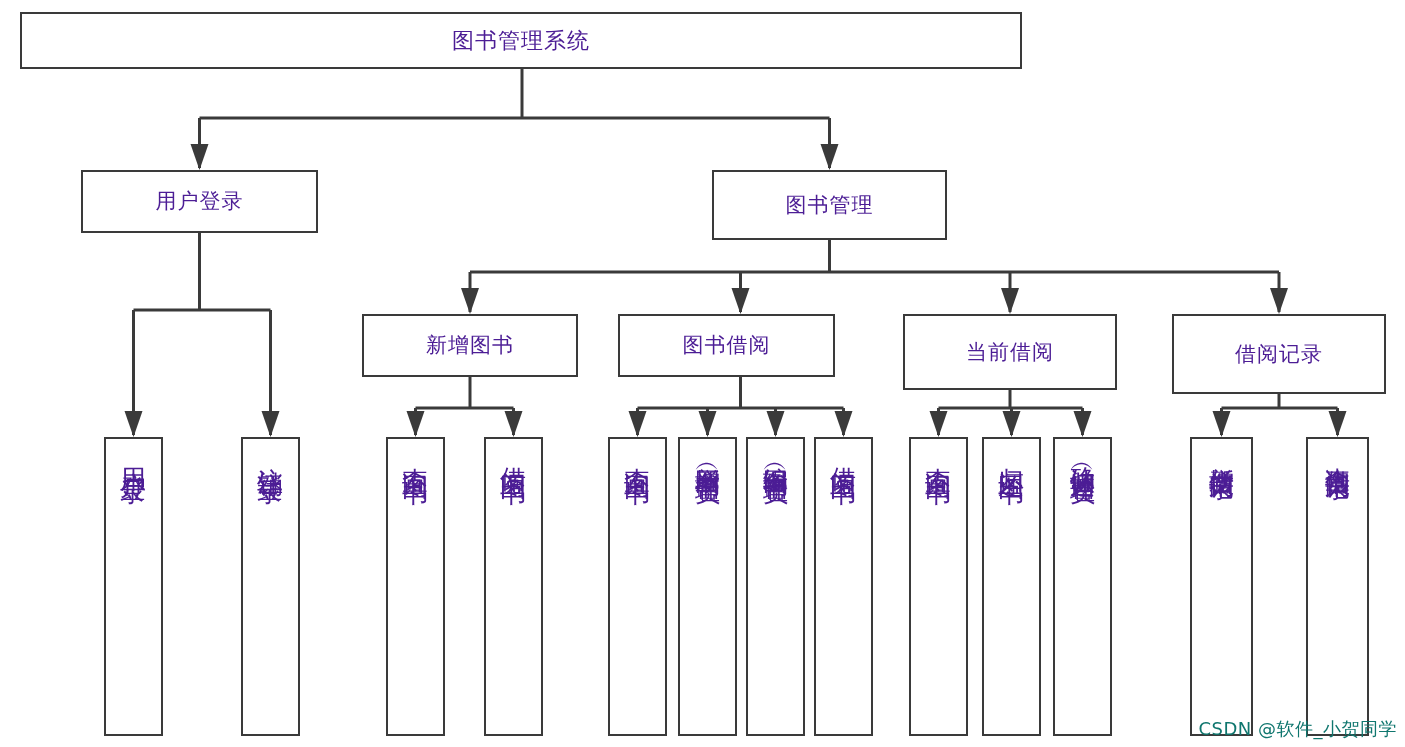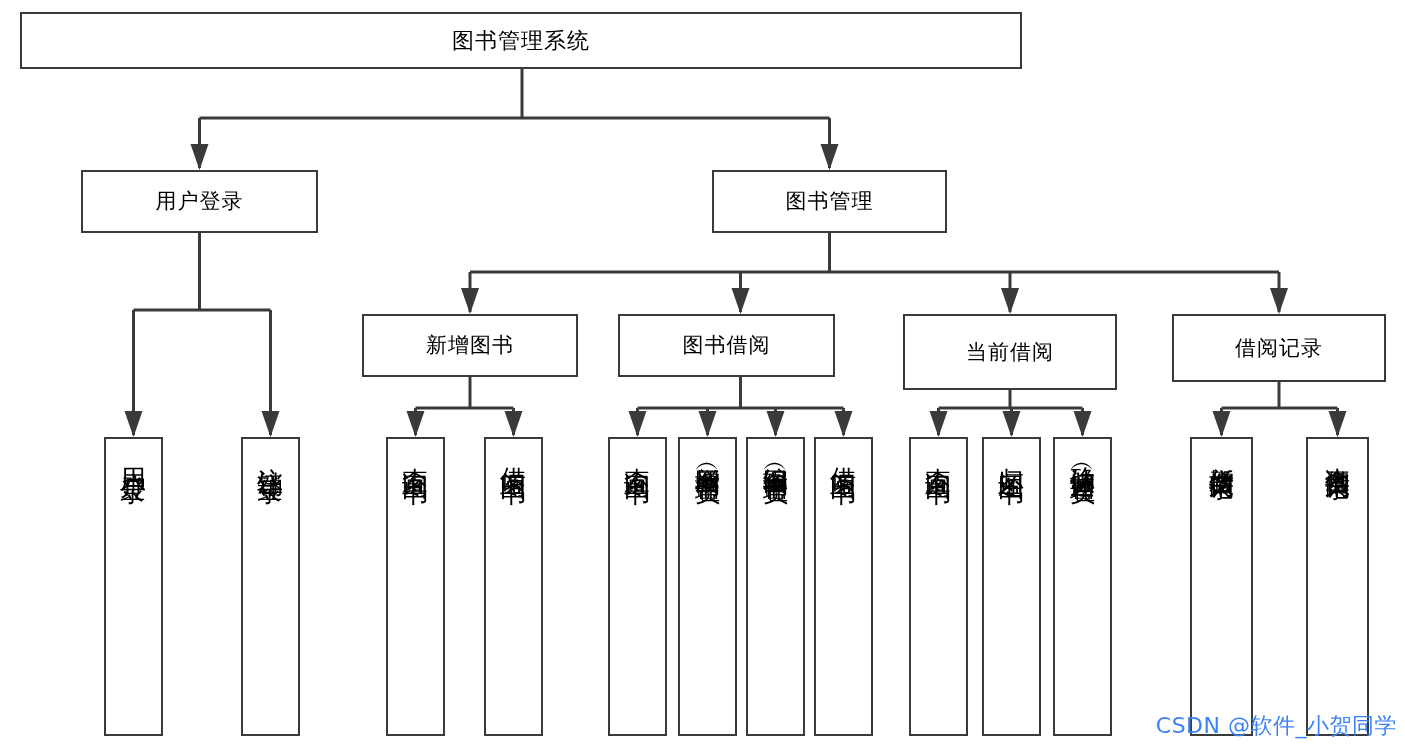--- a/index.html
+++ b/index.html
@@ -7,21 +7,21 @@
   #stage{position:relative;width:1405px;height:747px;background:#fff;overflow:hidden;}
   #wires{position:absolute;left:0;top:0;width:1405px;height:747px;}
   .node{
     position:absolute;
     box-sizing:border-box;
     background:#ffffff;
     border:2.5px solid #3a3a3a;
     display:flex;
     align-items:center;
     justify-content:center;
-    color:#000000;
+    color:#4c1d95;
   }
   .node .lbl{
     display:block;
     text-align:center;
     line-height:1.18;
     white-space:nowrap;
   }
   
   .node.h .lbl{
     writing-mode:horizontal-tb;
@@ -36,22 +36,22 @@
     text-orientation:upright;
     font-size:26px;
     letter-spacing:4px;
     line-height:1;
   }
   .node.v.tall .lbl{font-size:25px;letter-spacing:2px;}
   .watermark{
     position:absolute;
     right:8px;
     bottom:6px;
-    font-size:22px;
-    color:#3b82f6;
+    font-size:18px;
+    color:#0f766e;
     letter-spacing:0.5px;
     white-space:nowrap;
     pointer-events:none;
   }
 </style>
 </head>
 <body>
 
 <div id="stage">
   <svg id="wires" viewBox="0 0 1405 747">
@@ -108,33 +108,33 @@
       <line x1="1337.5" y1="408" x2="1337.5" y2="435" stroke="#3a3a3a" stroke-width="3"></line>
       <polygon points="1328.5,411 1346.5,411 1337.5,437" fill="#3a3a3a"></polygon>
     </svg>
   <div id="nodes">
       <div class="node h root" style="left: 20px; top: 12px; width: 1002px; height: 57px;">
         <span class="lbl">图书管理系统</span>
       </div>
       <div class="node h" style="left: 81px; top: 170px; width: 237px; height: 63px;">
         <span class="lbl">用户登录</span>
       </div>
-      <div class="node h" style="left: 712px; top: 170px; width: 235px; height: 63px;">
+      <div class="node h" style="left: 712px; top: 170px; width: 235px; height: 70px;">
         <span class="lbl">图书管理</span>
       </div>
       <div class="node h" style="left: 362px; top: 314px; width: 216px; height: 63px;">
         <span class="lbl">新增图书</span>
       </div>
       <div class="node h" style="left: 618px; top: 314px; width: 217px; height: 63px;">
         <span class="lbl">图书借阅</span>
       </div>
       <div class="node h" style="left: 903px; top: 314px; width: 214px; height: 76px;">
         <span class="lbl">当前借阅</span>
       </div>
-      <div class="node h" style="left: 1172px; top: 314px; width: 214px; height: 68px;">
+      <div class="node h" style="left: 1172px; top: 314px; width: 214px; height: 80px;">
         <span class="lbl">借阅记录</span>
       </div>
       <div class="node v" style="left: 104px; top: 437px; width: 59px; height: 299px;">
         <span class="lbl">用户登录</span>
       </div>
       <div class="node v" style="left: 241px; top: 437px; width: 59px; height: 299px;">
         <span class="lbl">注销登录</span>
       </div>
       <div class="node v" style="left: 386px; top: 437px; width: 59px; height: 299px;">
         <span class="lbl">查询图书</span>

